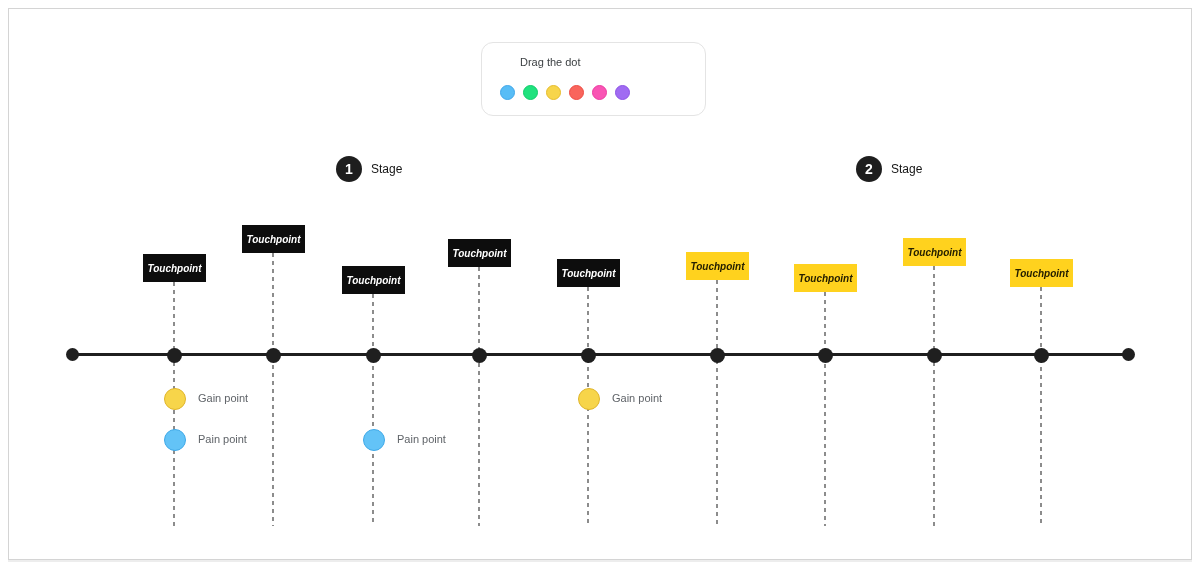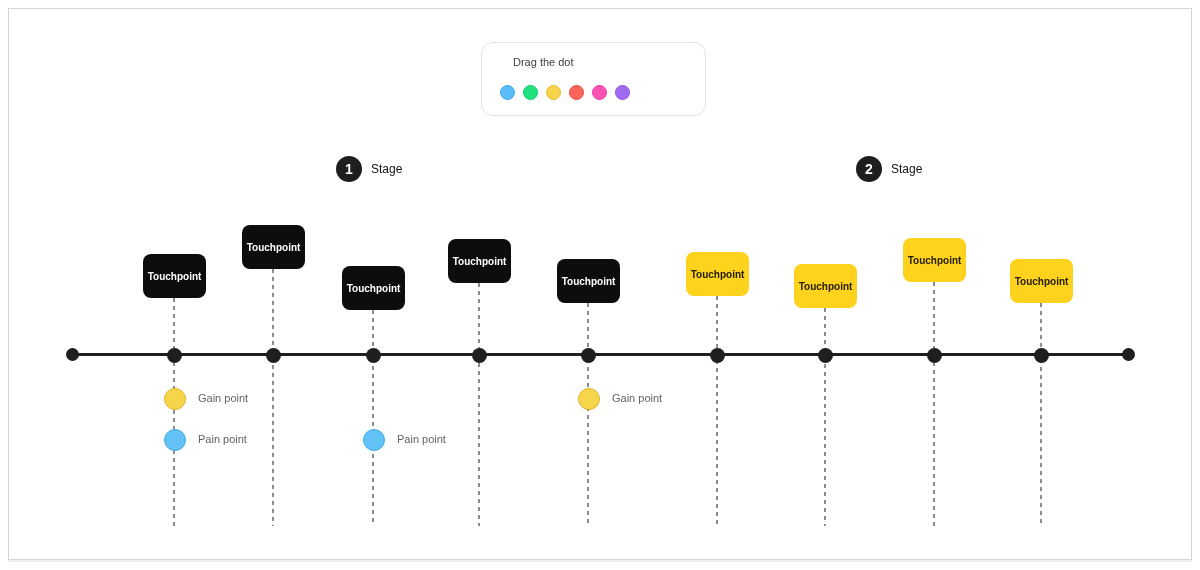--- a/index.html
+++ b/index.html
@@ -2,36 +2,36 @@
 <html><head>
 <meta charset="utf-8">
 <style>
   html,body{margin:0;padding:0;width:1200px;height:570px;background:#ffffff;
     font-family:"Liberation Sans","DejaVu Sans",sans-serif;overflow:hidden;}
   #canvas{position:absolute;left:8px;top:8px;width:1182px;height:550px;
     background:#ffffff;border:1px solid #d4d4d4;box-shadow:0 2px 0 rgba(0,0,0,0.07);}
   
   .palette{position:absolute;left:472px;top:33px;width:225px;height:74px;
     background:#fff;border:1px solid #e4e4e4;border-radius:12px;box-sizing:border-box;}
-  .palette-title{position:absolute;left:31px;top:13px;font-size:11px;color:#3c4043;}
+  .palette-title{position:absolute;left:38px;top:13px;font-size:11px;color:#3c4043;}
   .palette-dots{position:absolute;left:18px;top:42px;display:flex;gap:8px;}
   .pdot{width:13px;height:13px;border-radius:50%;border:1.5px solid transparent;cursor:grab;}
   
   .stage{position:absolute;display:flex;align-items:center;gap:9px;}
   .stage-badge{width:26px;height:26px;border-radius:50%;background:#1e1e1e;color:#fff;
     font-size:14px;font-weight:bold;display:flex;align-items:center;justify-content:center;}
   .stage-label{font-size:12px;color:#141414;}
   
   .tl-line{position:absolute;left:64px;top:344px;width:1056px;height:3px;background:#1f1f1f;border-radius:2px;}
   .tl-end{position:absolute;width:13px;height:13px;border-radius:50%;background:#1f1f1f;top:339px;}
   .tl-node{position:absolute;width:15px;height:15px;border-radius:50%;background:#1f1f1f;cursor:pointer;}
   .dash-v{position:absolute;width:1.5px;
     background:repeating-linear-gradient(to bottom,#8c8c8c 0 4px,transparent 4px 8px);}
-  .touchpoint{position:absolute;width:63px;height:44px;border-radius:8px;
-    display:flex;align-items:center;justify-content:center;font-size:10px;font-weight:600;cursor:pointer;}
+  .touchpoint{position:absolute;width:63px;height:28px;border-radius:0;
+    display:flex;align-items:center;justify-content:center;font-size:10px;font-weight:600;cursor:pointer;font-style:italic;}
   .tp-black{background:#0d0d0d;color:#ffffff;}
   .tp-yellow{background:#ffd21e;color:#262000;}
   
   .marker-dot{position:absolute;width:20px;height:20px;border-radius:50%;border:1.5px solid transparent;cursor:grab;}
   .marker-label{position:absolute;font-size:11px;color:#5f6368;white-space:nowrap;}
 </style>
 </head>
 <body>
 
 <div id="canvas">

